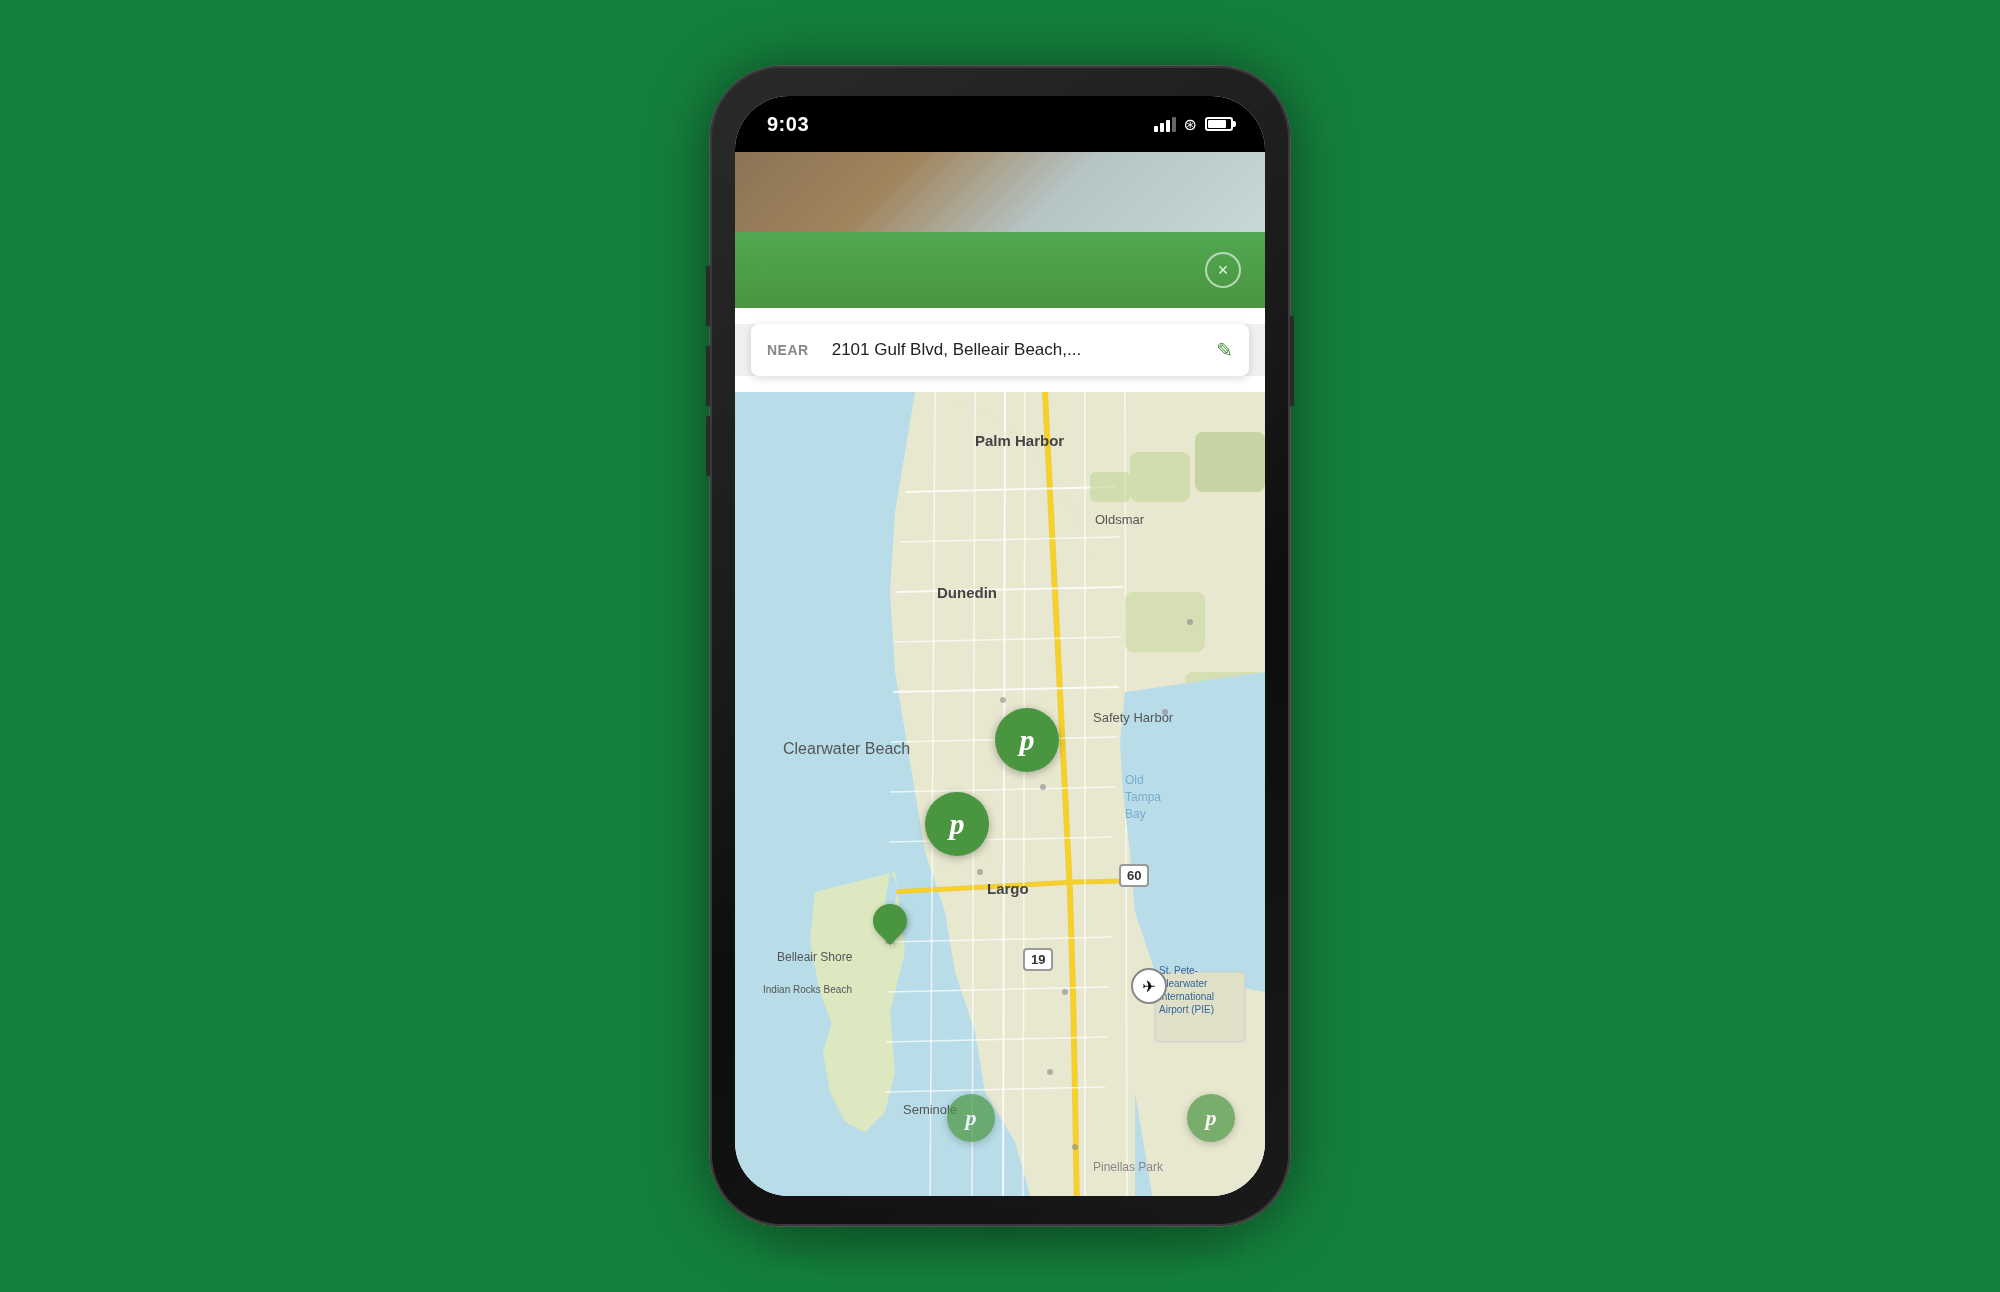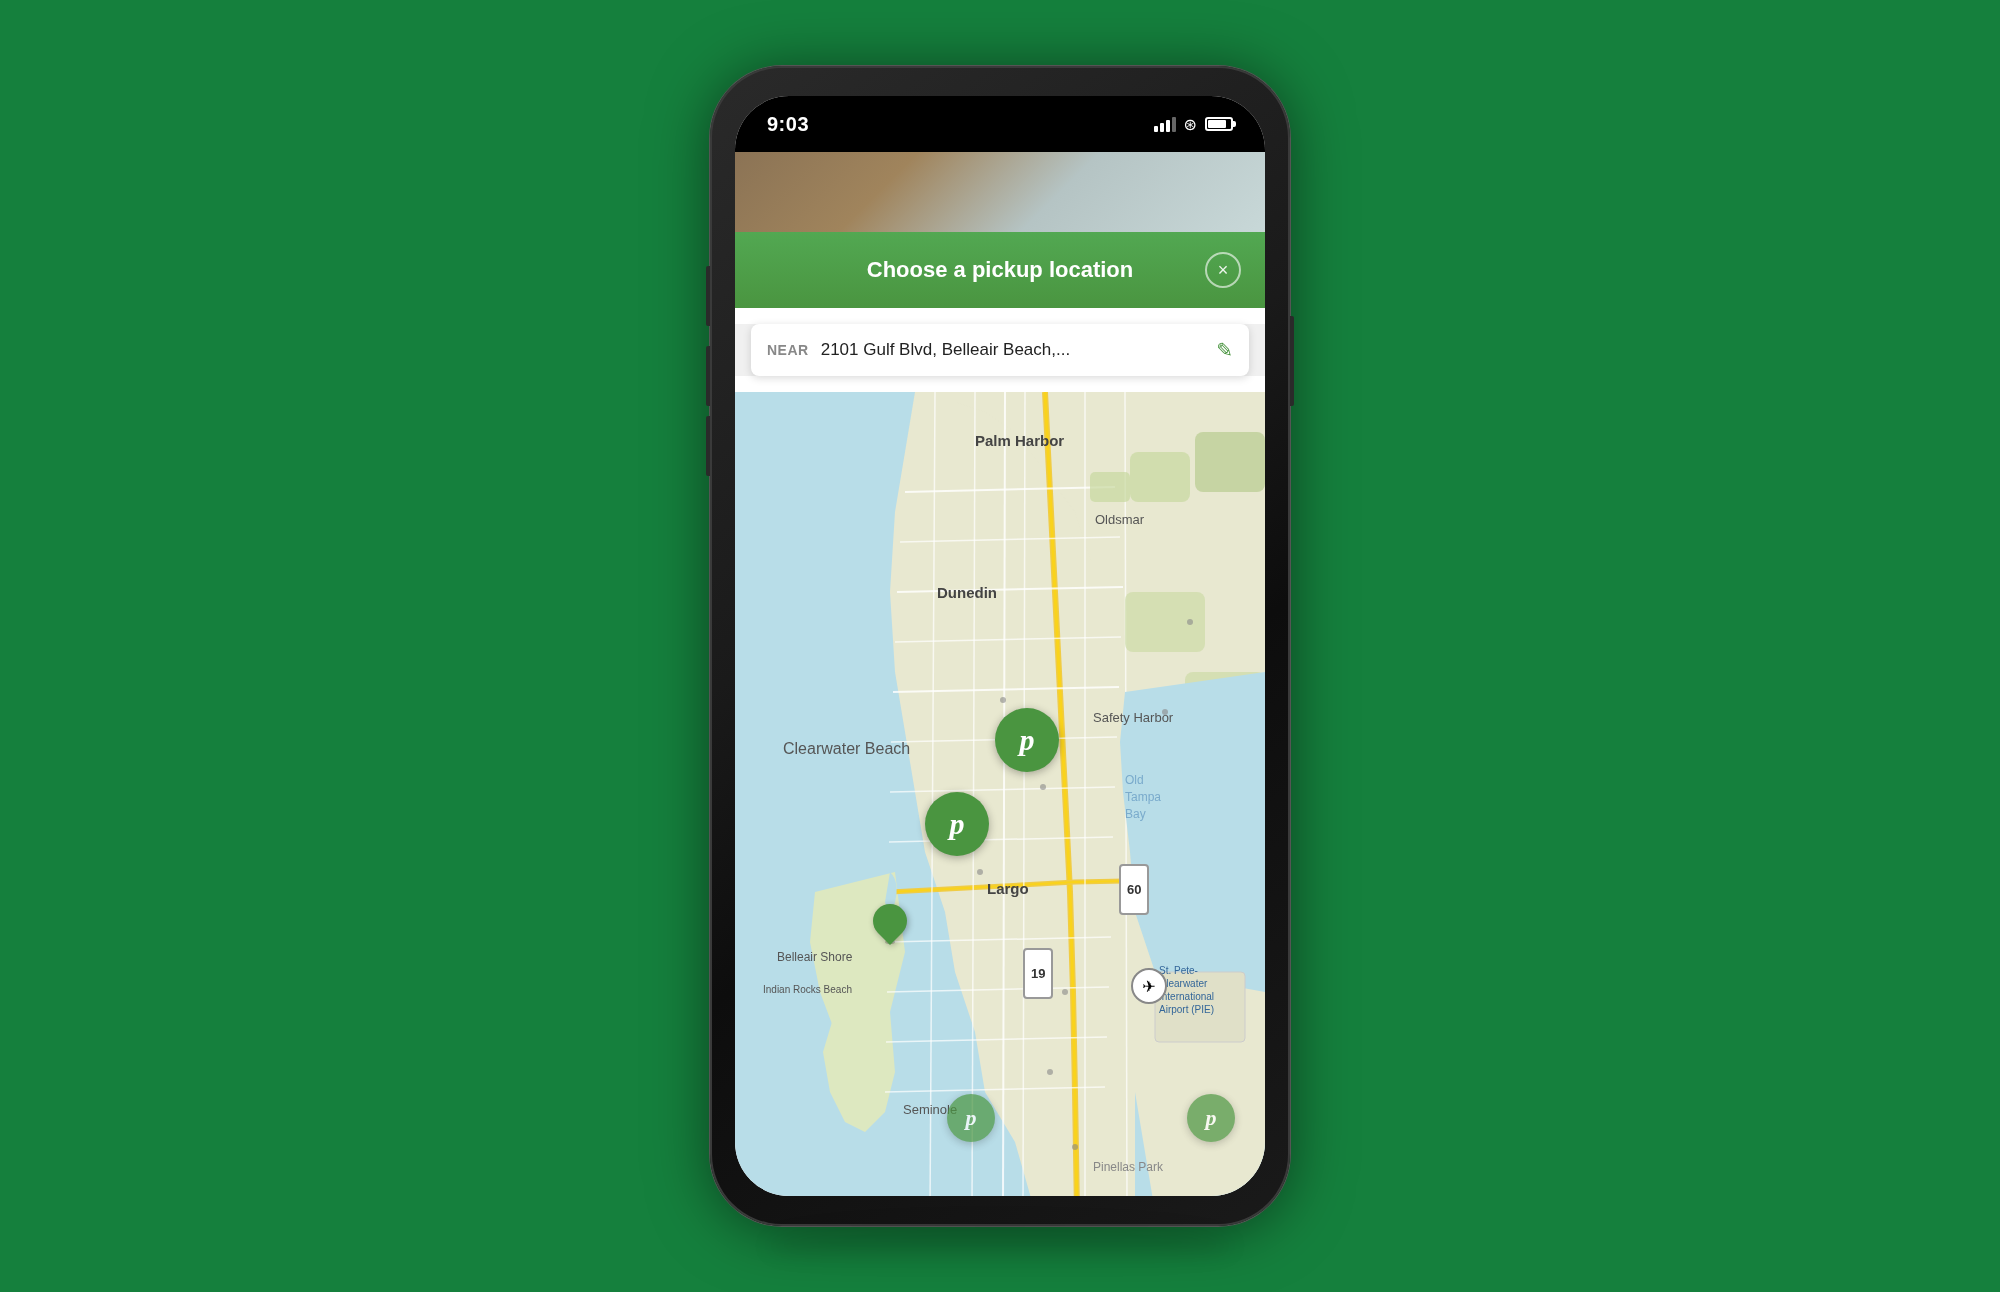--- a/index.html
+++ b/index.html
@@ -211,21 +211,21 @@
       box-shadow: 0 2px 8px rgba(0,0,0,0.15);
       position: relative;
       z-index: 5;
     }
 
     .near-label {
       color: #888;
       font-size: 14px;
       font-weight: 600;
       letter-spacing: 0.5px;
-      margin-right: 12px;
+      margin-right: 23px;
       text-transform: uppercase;
     }
 
     .address-text {
       flex: 1;
       font-size: 17px;
       color: #222;
       font-weight: 400;
     }
 
@@ -329,21 +329,21 @@
       color: #444;
       font-weight: 600;
     }
 
     
     .road-badge {
       position: absolute;
       background: #fff;
       border: 2px solid #999;
       border-radius: 4px;
-      padding: 16px 6px;
+      padding: 2px 6px;
       font-size: 12px;
       font-weight: 700;
       color: #333;
     }
 
     .road-badge.shield {
       border-radius: 4px;
       background: #fff;
     }
 
@@ -400,21 +400,20 @@
           <div class="battery-icon">
             <div class="battery-fill"></div>
           </div>
         </div>
       </div>
 
       <div class="map-bg-top" style="background: linear-gradient(135deg, #8B7355 0%, #A0845C 30%, #B5C4C4 60%, #C8D8D8 100%);"></div>
 
       <div class="header-bar">
         <div style="width:36px"></div>
-        <div class="header-title">Choose a pickup location</div>
         <button class="header-close-btn">
           <span>×</span>
         </button>
       </div>
 
       <div style="background: #f0f0f0; padding: 0 0 0 0;">
         <div class="location-bar">
           <span class="near-label">NEAR</span>
           <span class="address-text">2101 Gulf Blvd, Belleair Beach,...</span>
           <span class="edit-icon">✎</span>

